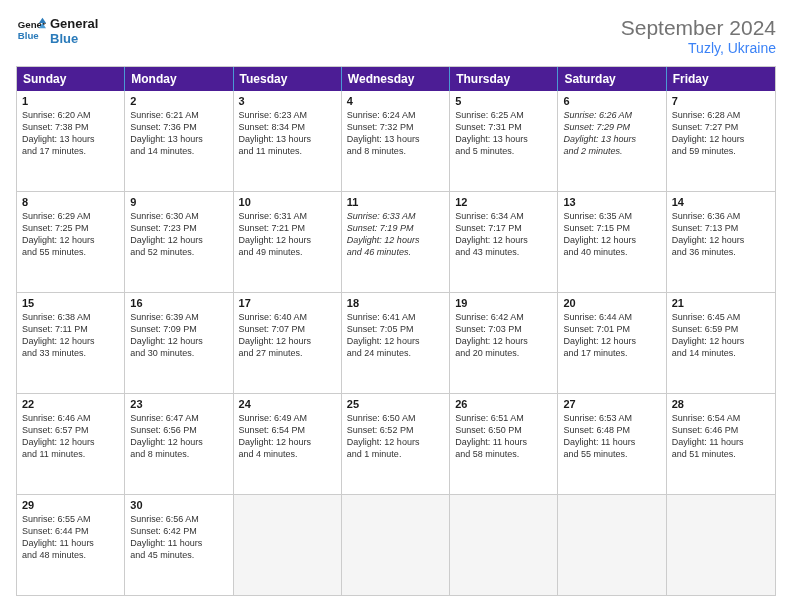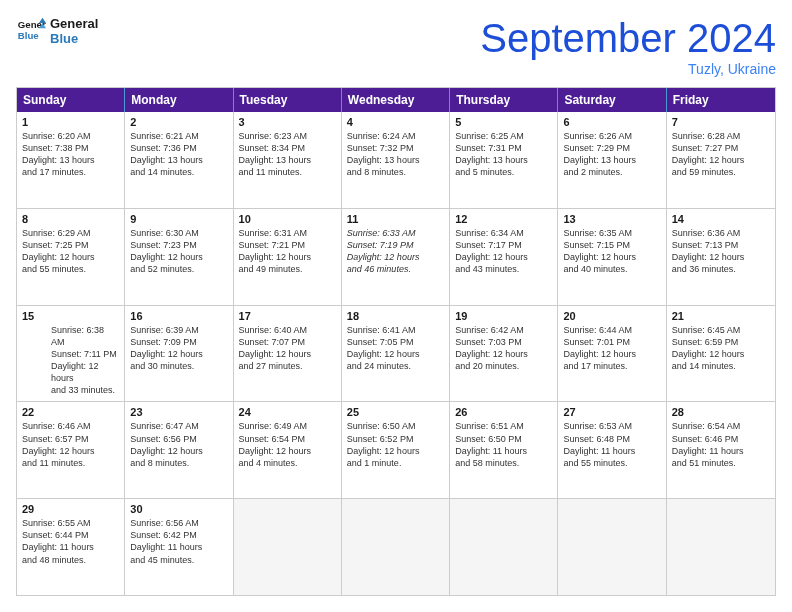--- a/index.html
+++ b/index.html
@@ -29,23 +29,23 @@
       gap: 4px;
     }
     .logo-icon {
       width: 30px;
       height: 30px;
     }
     .title-block {
       text-align: right;
     }
     .month-title {
-      font-size: 40px;
+      font-size: 21px;
       font-weight: normal;
-      color: #1d4ed8;
+      color: #737373;
     }
     .location {
       font-size: 14px;
       color: #3b82f6;
     }
     .calendar {
       flex: 1;
       display: flex;
       flex-direction: column;
       border: 1px solid #ccc;
@@ -172,21 +172,21 @@
           </div>
           <div class="cal-cell">
             <div class="day-num">5</div>
             <div class="cell-text" style="white-space: pre-line;">Sunrise: 6:25 AM
 Sunset: 7:31 PM
 Daylight: 13 hours
 and 5 minutes.</div>
           </div>
           <div class="cal-cell">
             <div class="day-num">6</div>
-            <div class="cell-text" style="white-space: pre-line;">Sunrise: 6:26 AM
+            <div class="cell-text" style="white-space: pre-line; font-style: italic;">Sunrise: 6:26 AM
 Sunset: 7:29 PM
 Daylight: 13 hours
 and 2 minutes.</div>
           </div>
           <div class="cal-cell">
             <div class="day-num">7</div>
             <div class="cell-text" style="white-space: pre-line;">Sunrise: 6:28 AM
 Sunset: 7:27 PM
 Daylight: 12 hours
 and 59 minutes.</div>
@@ -239,21 +239,21 @@
             <div class="day-num">14</div>
             <div class="cell-text" style="white-space: pre-line;">Sunrise: 6:36 AM
 Sunset: 7:13 PM
 Daylight: 12 hours
 and 36 minutes.</div>
           </div>
         </div>
         <div class="cal-row">
           <div class="cal-cell">
             <div class="day-num">15</div>
-            <div class="cell-text" style="white-space: pre-line; margin-left: 29px;">Sunrise: 6:38 AM
+            <div class="cell-text" style="white-space: pre-line;">Sunrise: 6:38 AM
 Sunset: 7:11 PM
 Daylight: 12 hours
 and 33 minutes.</div>
           </div>
           <div class="cal-cell">
             <div class="day-num">16</div>
             <div class="cell-text" style="white-space: pre-line;">Sunrise: 6:39 AM
 Sunset: 7:09 PM
 Daylight: 12 hours
 and 30 minutes.</div>

